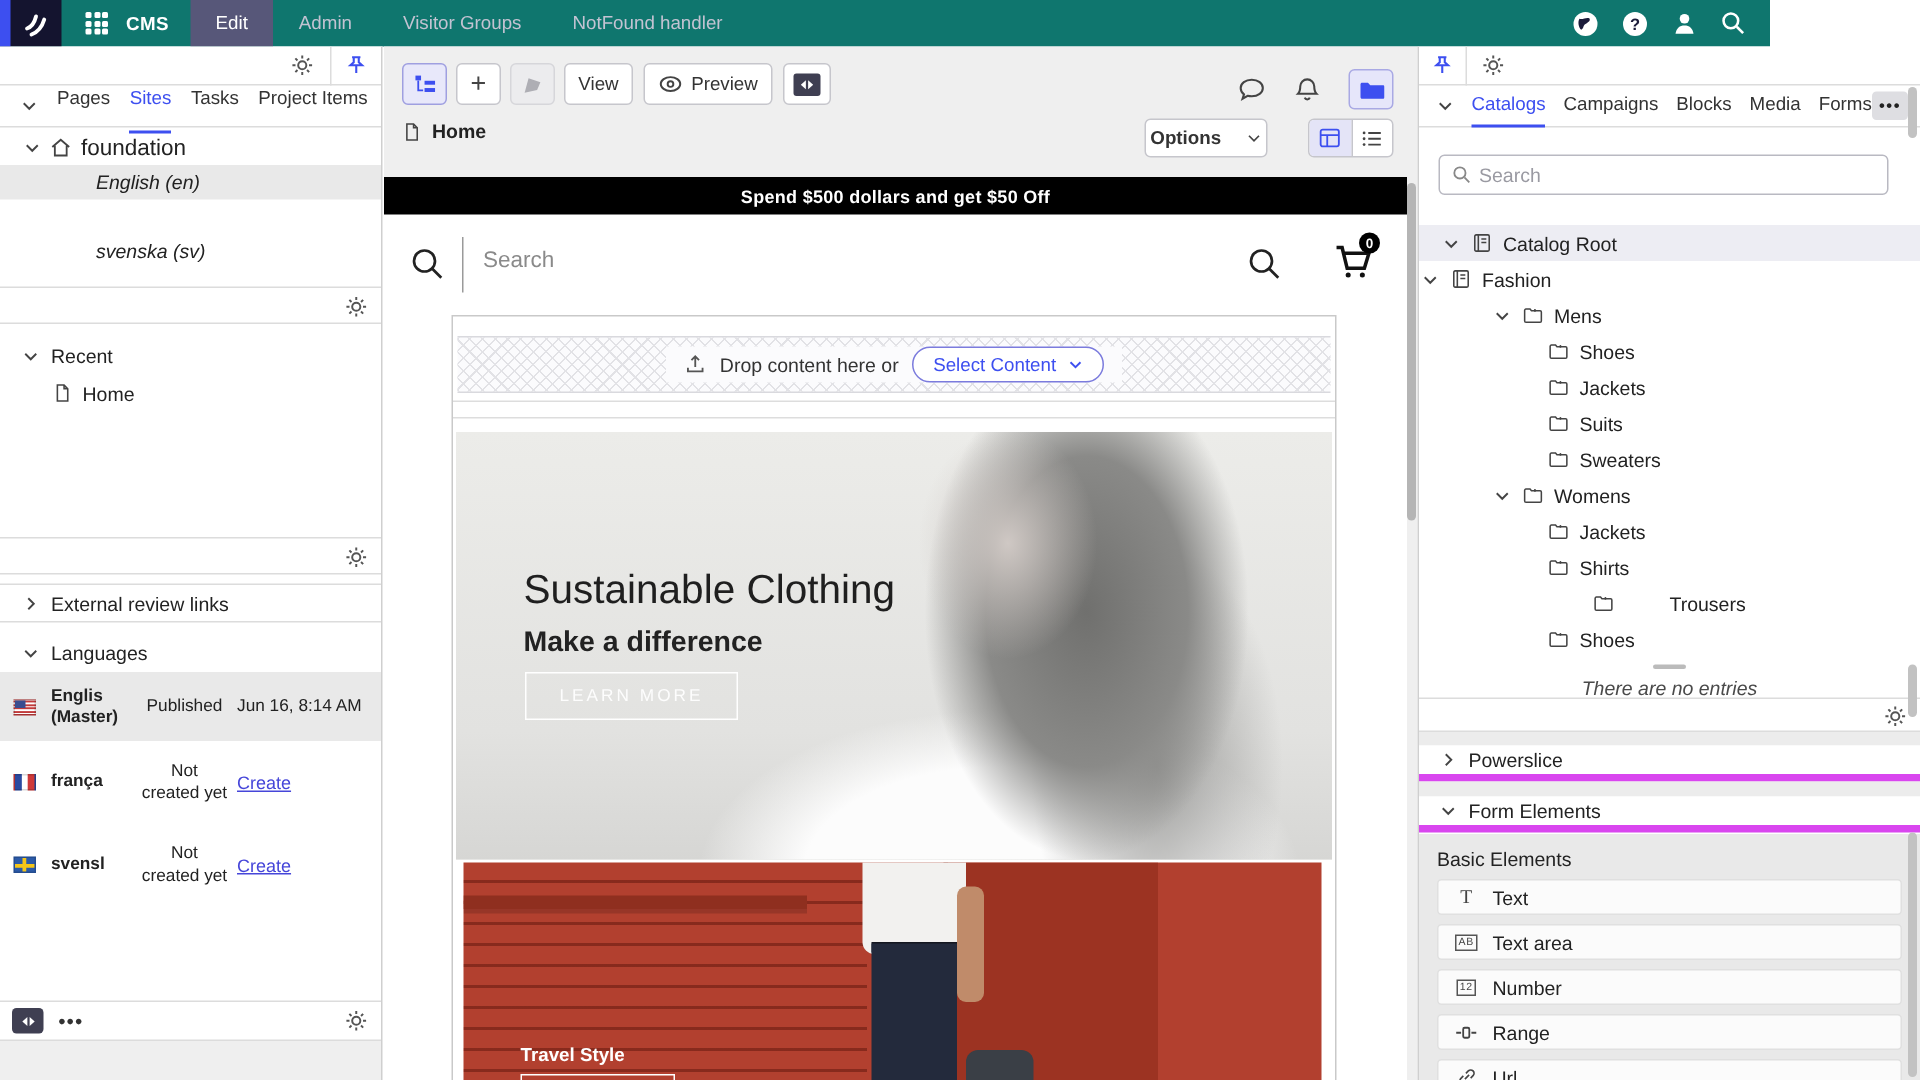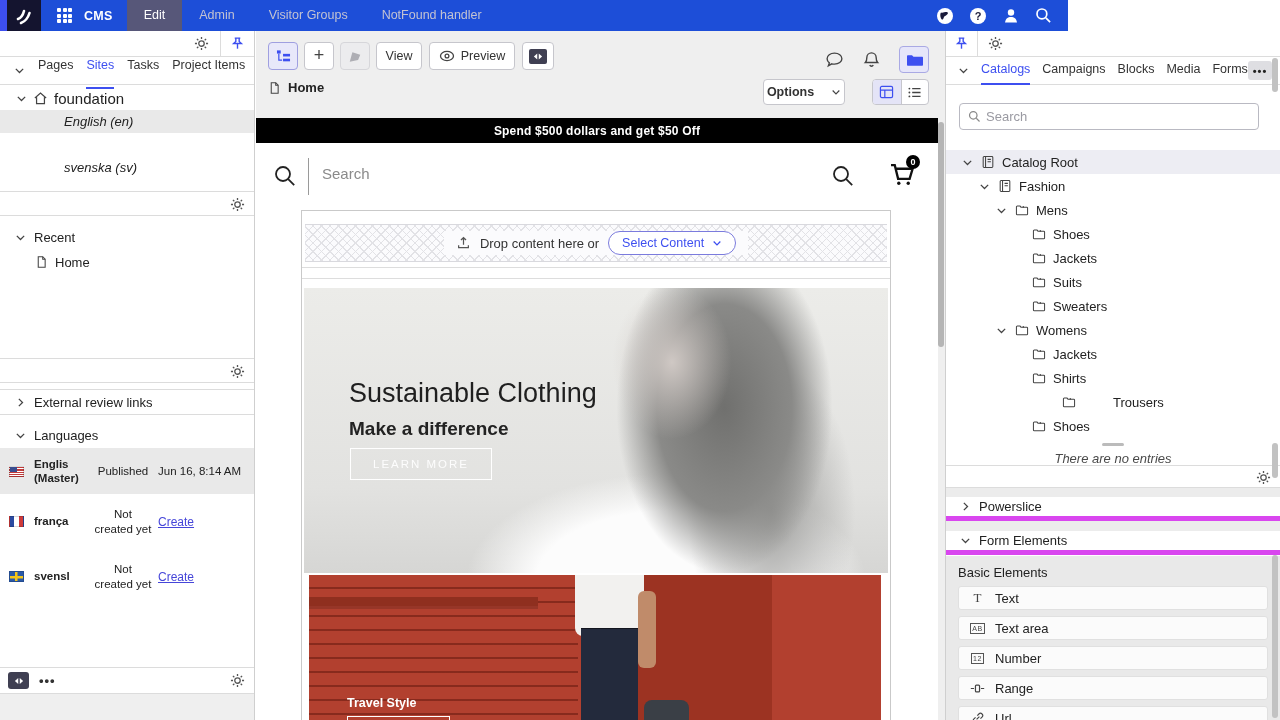--- a/index.html
+++ b/index.html
@@ -1,21 +1,21 @@
 <!DOCTYPE html>
 <html><head>
 <meta charset="utf-8">
 <style>
   * { margin:0; padding:0; box-sizing:border-box; }
   html,body { width:1280px; height:720px; overflow:hidden; font-family:"Liberation Sans", sans-serif; background:#fff; }
   #app { position:relative; width:1280px; height:720px; }
   svg { display:block; }
 
   
-  #topbar { position:absolute; top:0; left:0; width:1068px; height:31px; background:#1d4ed8; display:flex; align-items:stretch; }
+  #topbar { position:absolute; top:0; left:0; width:1180px; height:31px; background:#0f766e; display:flex; align-items:stretch; }
   .logo { width:41px; height:31px; background:#14142f; border-left:7px solid #3d4ff0; display:flex; align-items:center; justify-content:center; }
   .appsgrid { display:grid; grid-template-columns:repeat(3,4px); grid-template-rows:repeat(3,4px); gap:1.5px; align-self:center; margin:0 12px 0 16px; }
   .appsgrid i { background:#fff; border-radius:1px; }
   .product { color:#fff; font-weight:bold; font-size:12.5px; align-self:center; margin-right:14px; letter-spacing:.3px; }
   .toptabs { display:flex; }
   .toptab { color:#c3c3d2; font-size:12.5px; line-height:31px; padding:0 17px; cursor:default; }
   .toptab.active { background:#575779; color:#fff; }
   .topicons { margin-left:auto; display:flex; align-items:center; gap:15px; padding-right:16px; }
 
   
@@ -533,21 +533,21 @@
           </span>
           <span class="tr-icon">
             <svg width="14" height="14" viewBox="0 0 16 16">
               <rect x="2.5" y="1.8" width="11" height="12.4" rx="1" fill="none" stroke="#444" stroke-width="1.2"></rect>
               <path d="M5.2 1.8v12.4M7.5 5h3.8M7.5 7.6h3.8" fill="none" stroke="#444" stroke-width="1.2"></path>
             </svg>
 
           </span>
           <span class="tr-label">Catalog Root</span>
         </div>
-        <div class="tree-row" style="padding-left: 31px;">
+        <div class="tree-row" style="">
           <span class="tr-chev">
             <svg width="11" height="11" viewBox="0 0 12 12">
               <path d="M2 4.2L6 8.2l4-4" fill="none" stroke="#444" stroke-width="1.4"></path>
             </svg>
           </span>
           <span class="tr-icon">
             <svg width="14" height="14" viewBox="0 0 16 16">
               <rect x="2.5" y="1.8" width="11" height="12.4" rx="1" fill="none" stroke="#444" stroke-width="1.2"></rect>
               <path d="M5.2 1.8v12.4M7.5 5h3.8M7.5 7.6h3.8" fill="none" stroke="#444" stroke-width="1.2"></path>
             </svg>

